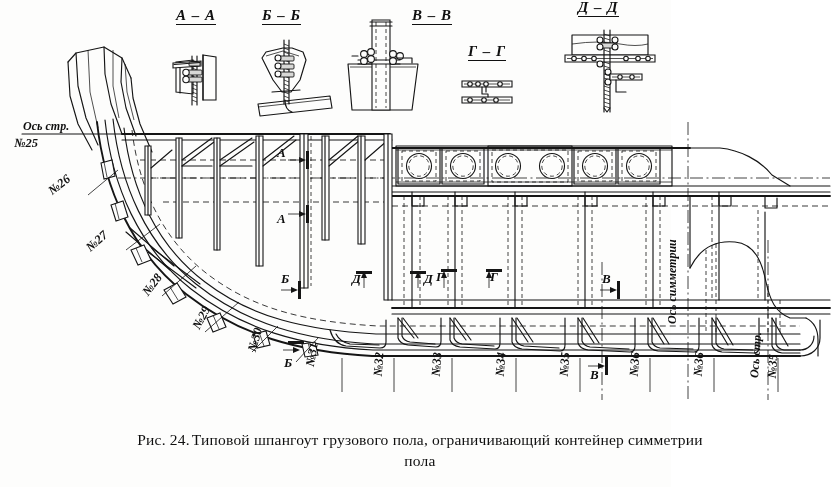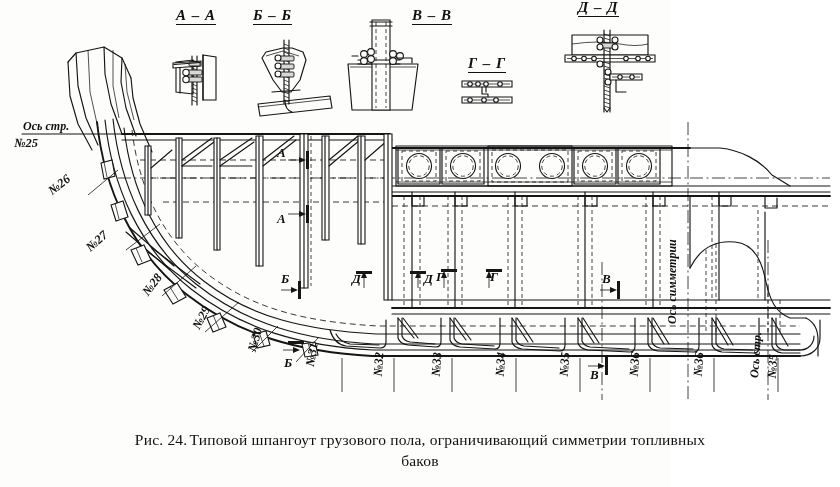--- a/index.html
+++ b/index.html
@@ -589,27 +589,27 @@
         <line class="ldr" x1="650" y1="358" x2="650" y2="392"></line>
         <line class="ldr" x1="714" y1="358" x2="714" y2="392"></line>
         <line class="ldr" x1="778" y1="358" x2="778" y2="392"></line>
       </g>
     </g>
   </svg>
 
   <div class="lbl sect-title" style="left:176px;top:8px;">
     <span class="ul">А – А</span>
   </div>
-  <div class="lbl sect-title" style="left:253px;top:8px;">
+  <div class="lbl sect-title" style="left:262px;top:8px;">
     <span class="ul">Б – Б</span>
   </div>
   <div class="lbl sect-title" style="left:412px;top:8px;">
     <span class="ul">В – В</span>
   </div>
-  <div class="lbl sect-title" style="left:468px;top:56px;">
+  <div class="lbl sect-title" style="left:468px;top:44px;">
     <span class="ul">Г – Г</span>
   </div>
   <div class="lbl sect-title" style="left:578px;top:0;">
     <span class="ul">Д – Д</span>
   </div>
 
   <div class="lbl axis-lbl" style="left:23px;top:120px;">Ось стр.</div>
   <div class="lbl frame-num" style="left:14px;top:137px;">№25</div>
 
   <div class="lbl frame-num" style="left:50px;top:186px;transform:rotate(-38deg);transform-origin:0 50%;">№26</div>
@@ -636,17 +636,17 @@
   <div class="lbl mark" style="left:281px;top:272px;">Б</div>
   <div class="lbl mark" style="left:284px;top:356px;">Б</div>
   <div class="lbl mark" style="left:352px;top:272px;">Д</div>
   <div class="lbl mark" style="left:424px;top:272px;">Д</div>
   <div class="lbl mark" style="left:436px;top:270px;">Г</div>
   <div class="lbl mark" style="left:490px;top:270px;">Г</div>
   <div class="lbl mark" style="left:602px;top:272px;">В</div>
   <div class="lbl mark" style="left:590px;top:368px;">В</div>
 
   <div class="caption">
-    <span class="num">Рис. 24.</span><span>Типовой шпангоут грузового пола, ограничивающий   симметрии топливных</span><br>
-    <span>баков</span>
+    <span class="num">Рис. 24.</span><span>Типовой шпангоут грузового пола, ограничивающий   контейнер симметрии</span><br>
+    <span>пола</span>
   </div>
 
 </div>
 
 </body></html>

